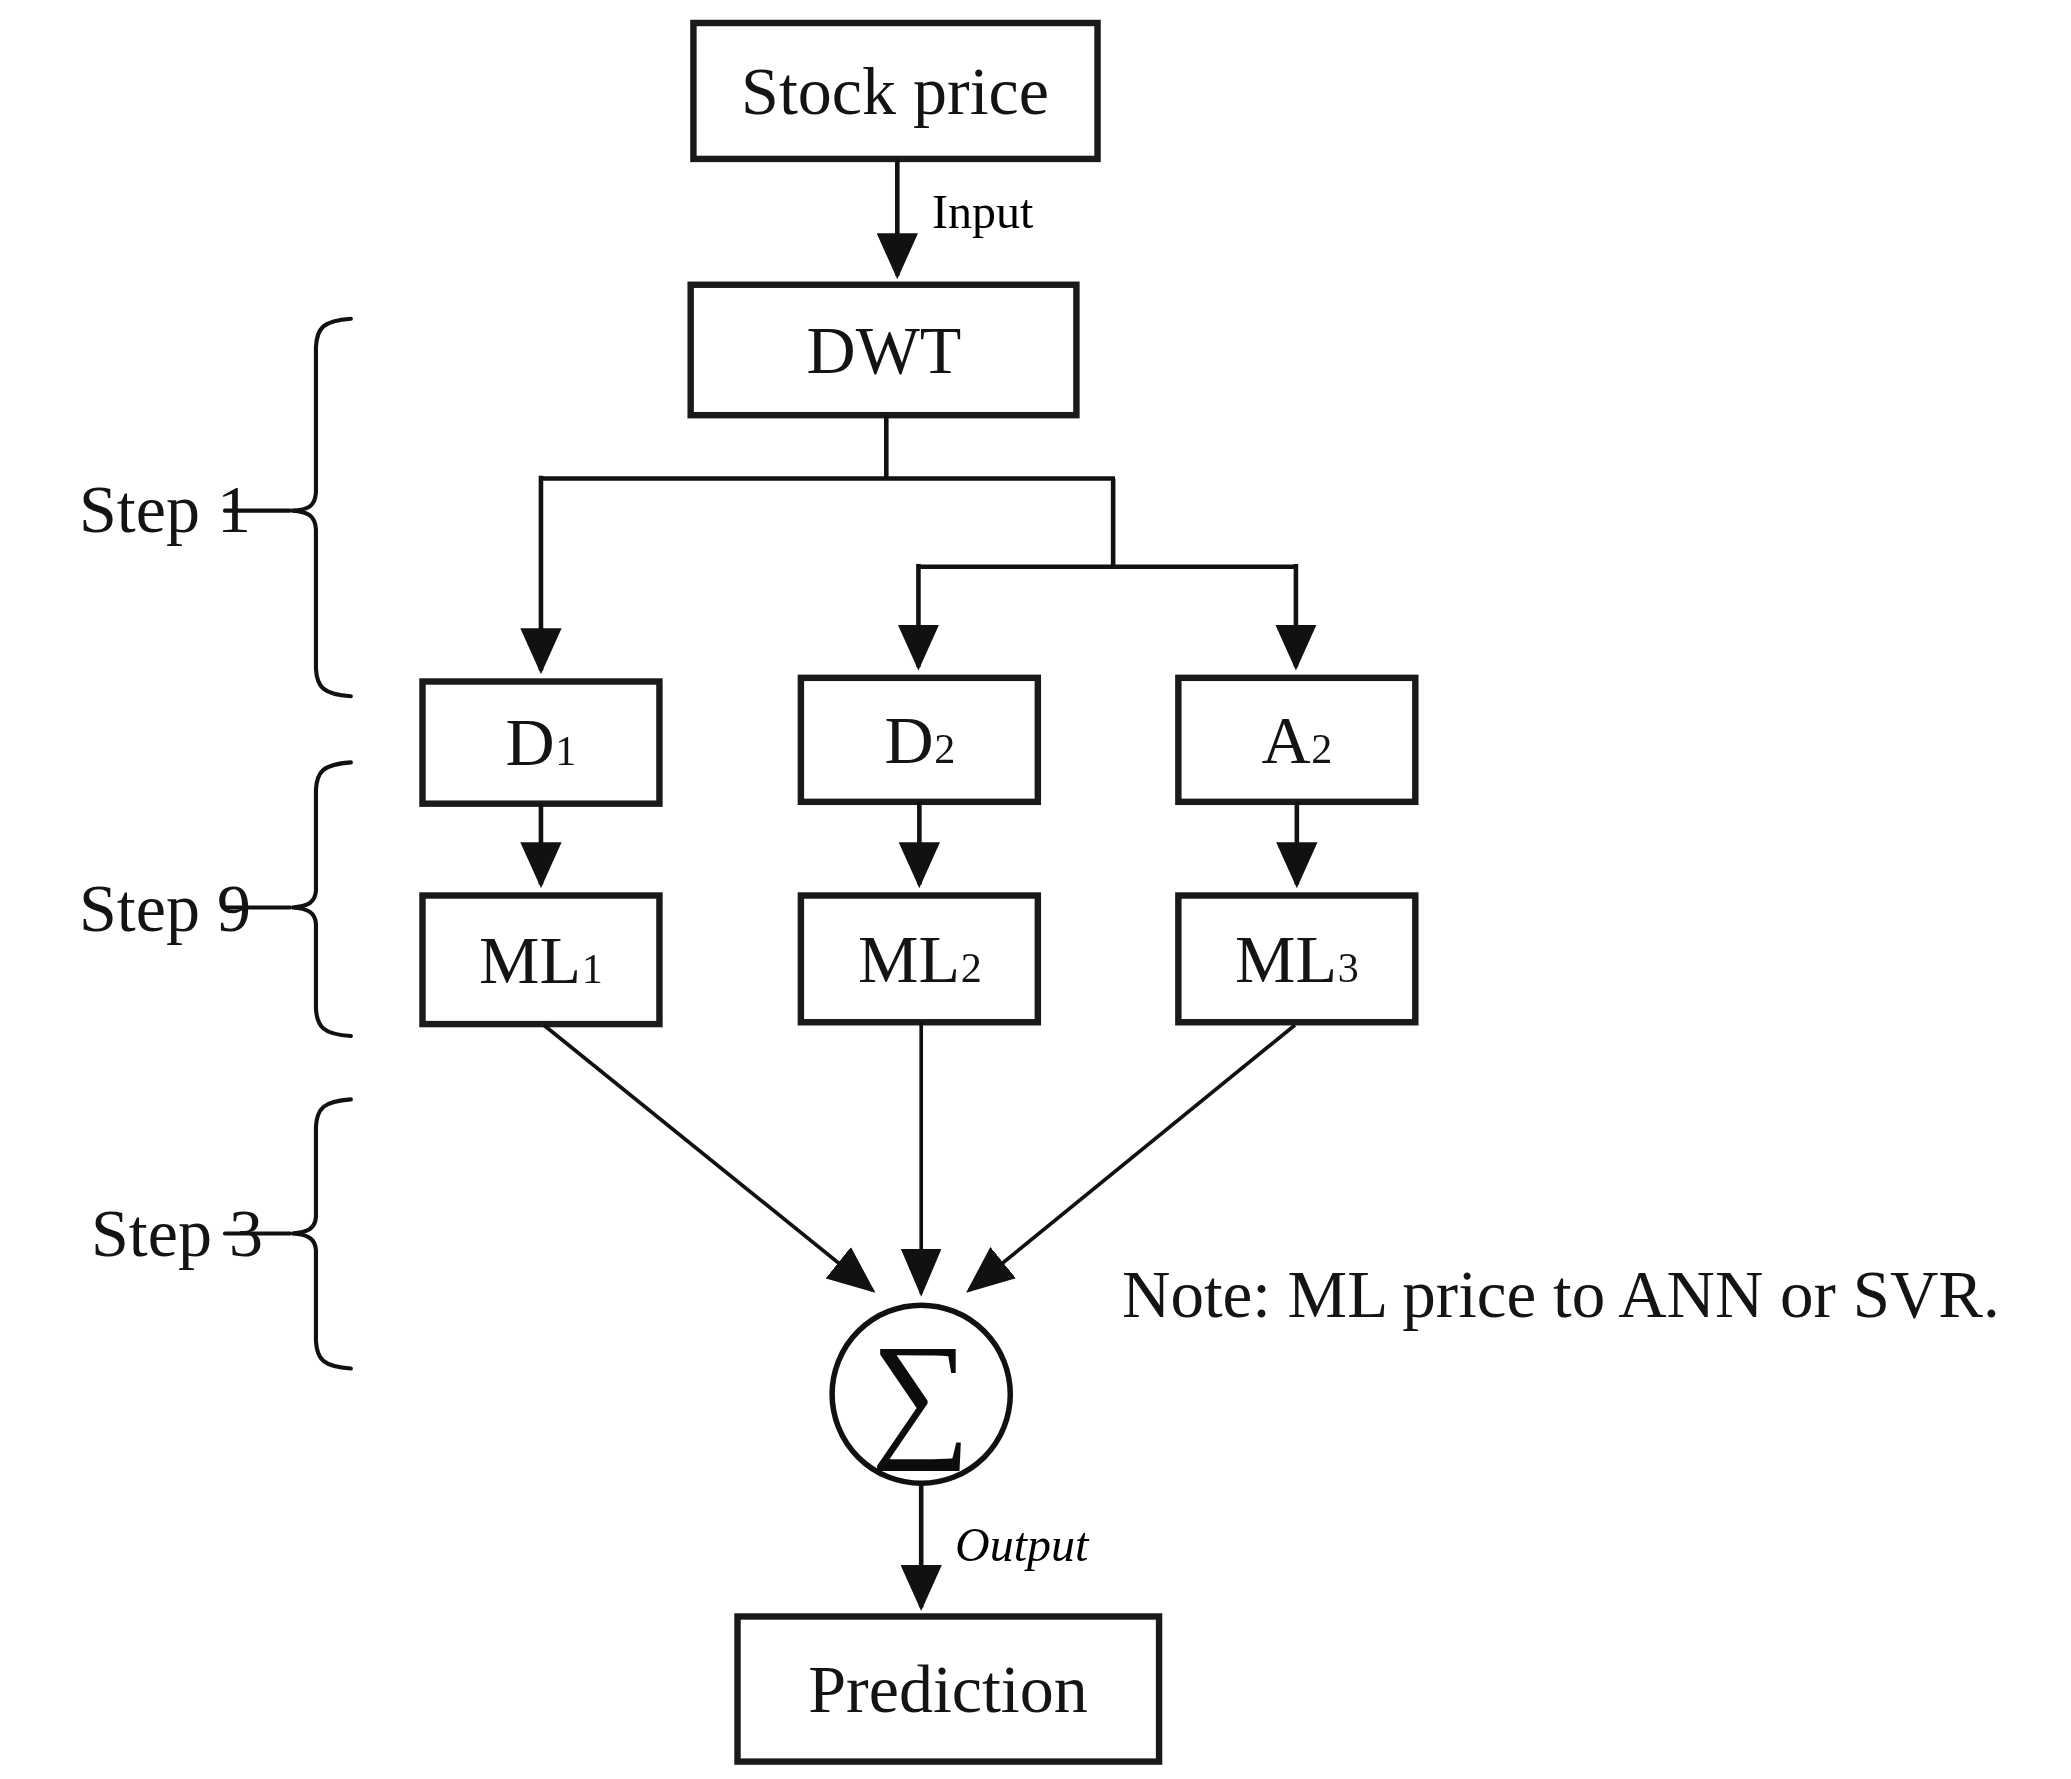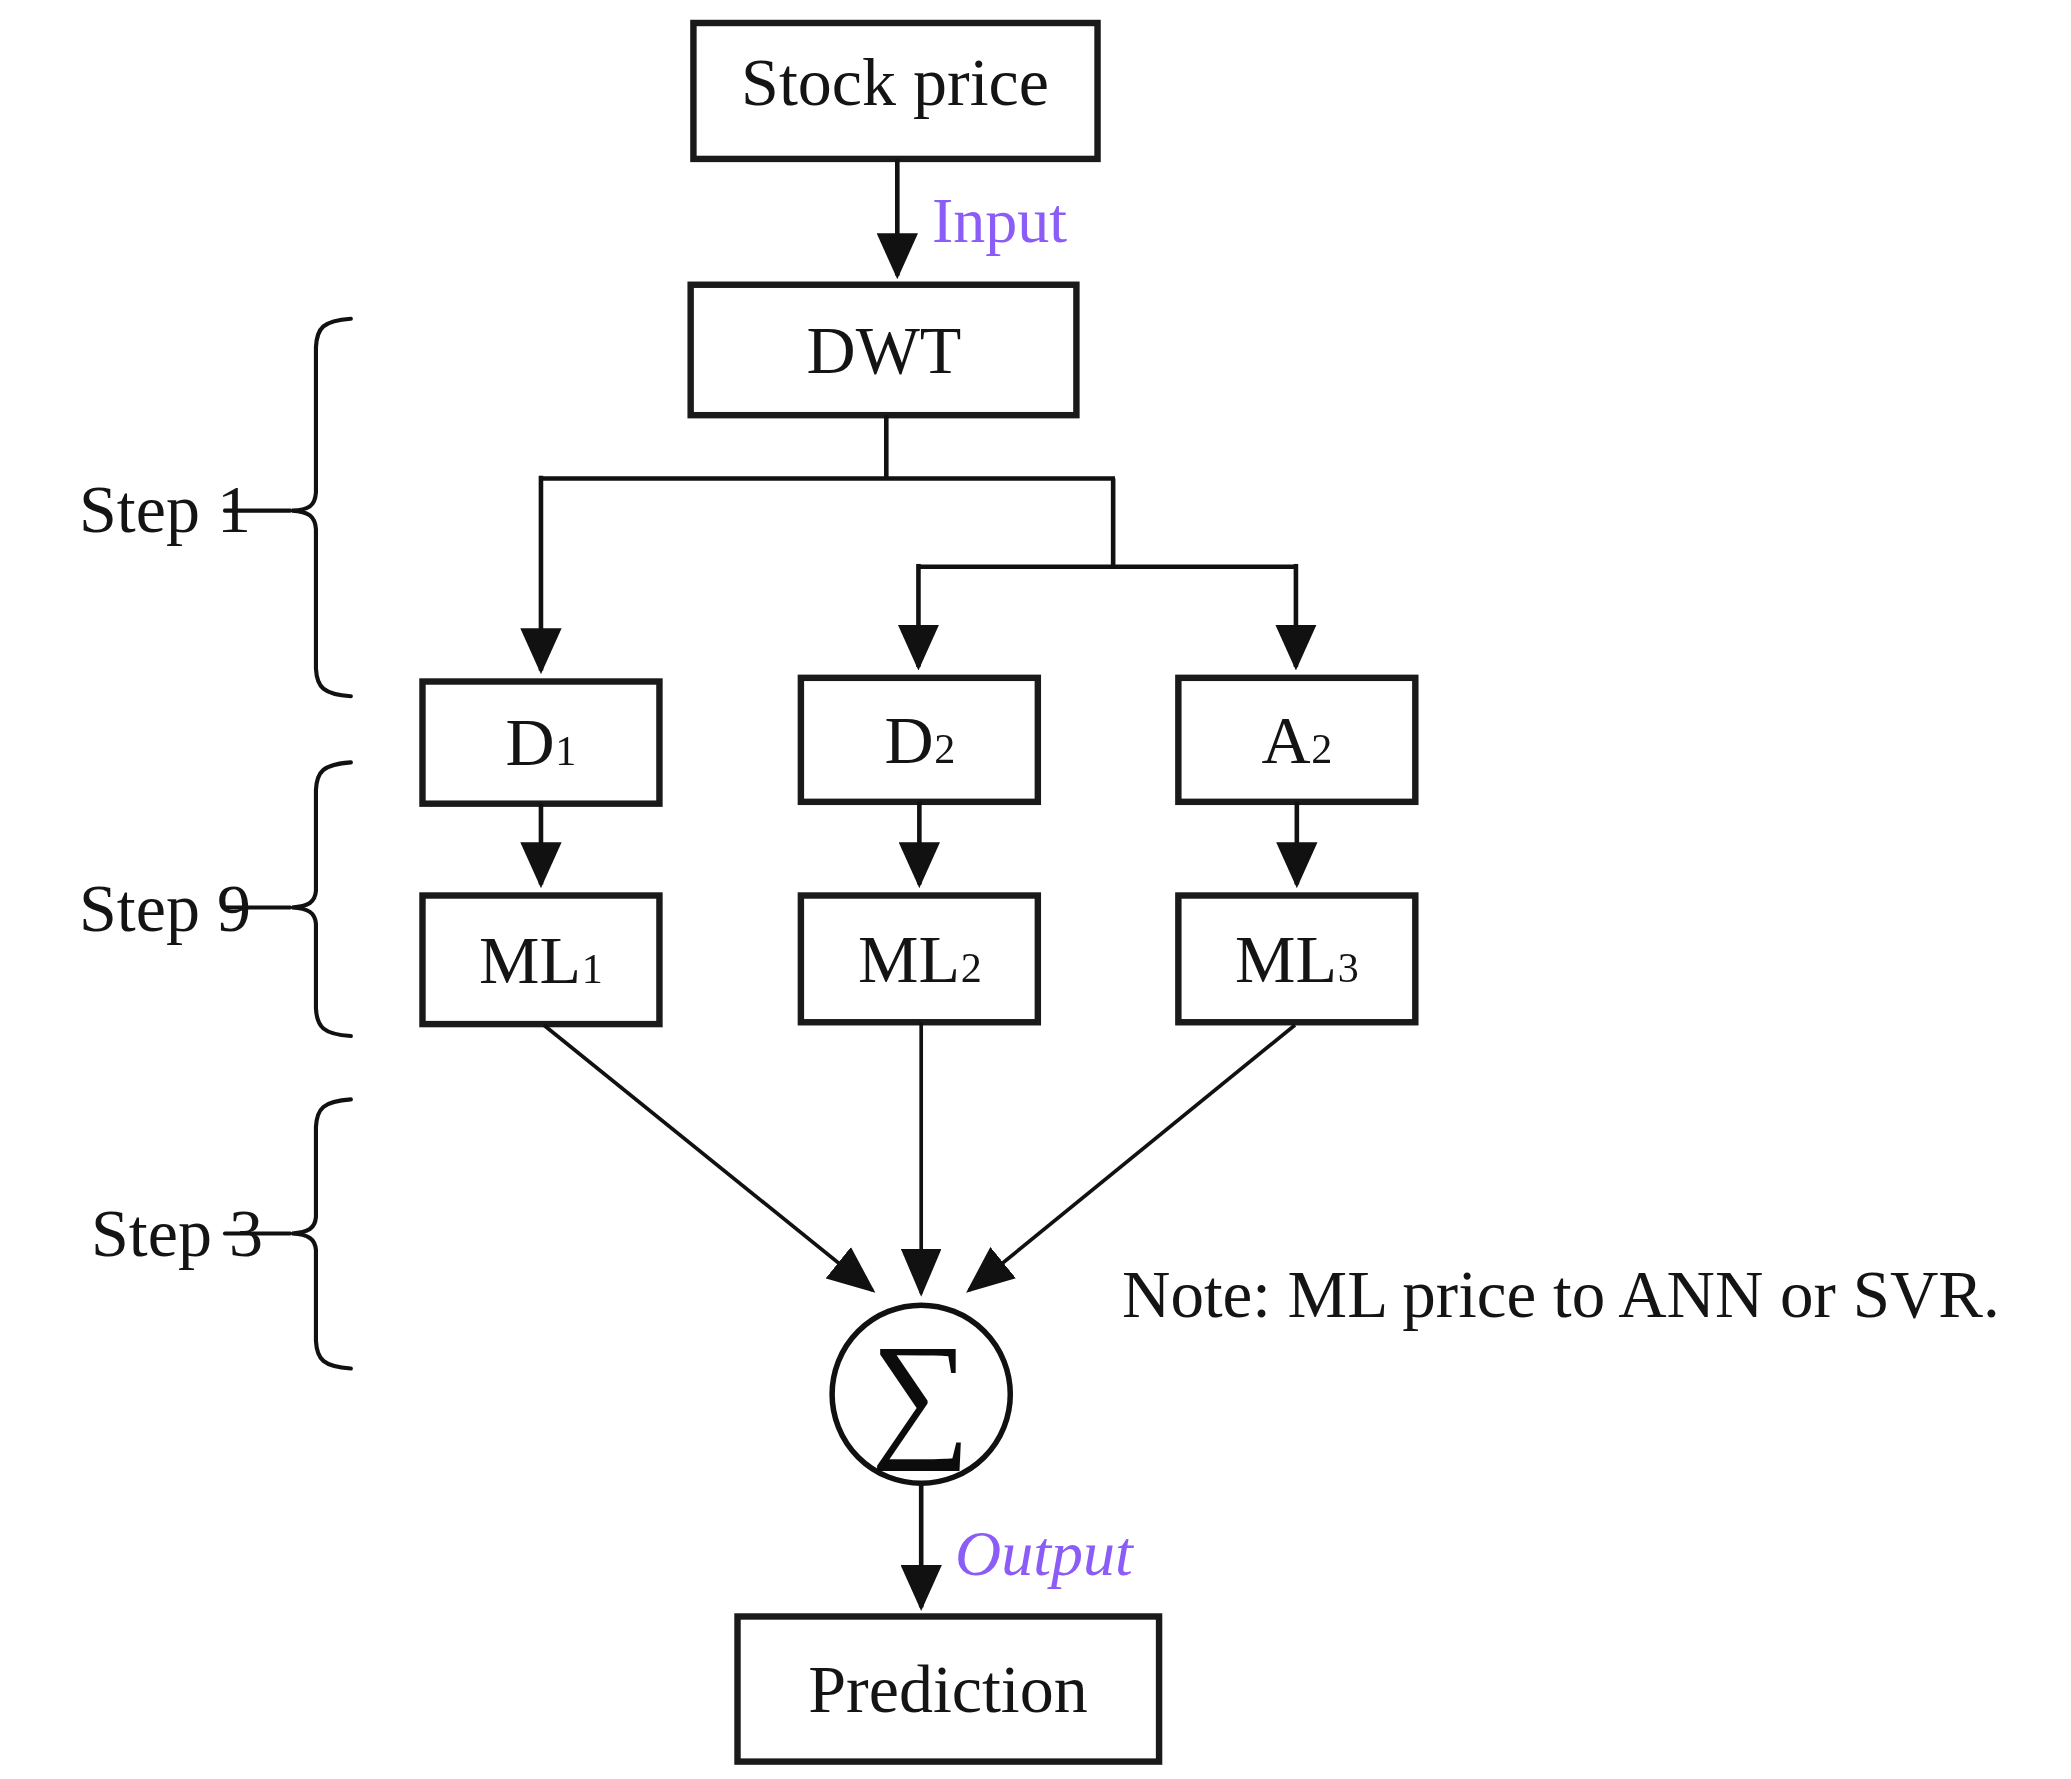--- a/index.html
+++ b/index.html
@@ -8,21 +8,21 @@
   #stage svg{position:absolute;left:0;top:0;width:2072px;height:1780px;}
   .node-label{
     position:absolute;
     display:flex;align-items:center;justify-content:center;
     color:#141414;
     white-space:nowrap;
     pointer-events:none;
   }
   .box-text{font-size:68px;line-height:1;}
   .sub{font-size:0.62em;vertical-align:sub;position:relative;top:0.22em;left:0.02em;}
-  .edge-label{position:absolute;font-size:64px;color:#8b5cf6;white-space:nowrap;}
+  .edge-label{position:absolute;font-size:48px;color:#000000;white-space:nowrap;}
   .step-label{position:absolute;font-size:68px;color:#141414;white-space:nowrap;margin-left:31px;}
   .note-label{position:absolute;font-size:67px;color:#141414;white-space:nowrap;}
   .sigma{font-size:140px;line-height:1;color:#0c0c0c;}
 </style>
 </head>
 <body>
 
 <div id="stage">
 
   <svg viewBox="0 0 2256 1938" xmlns="http://www.w3.org/2000/svg">
@@ -80,21 +80,21 @@
     <g fill="none" stroke="#111111" stroke-width="4.5" stroke-linecap="round">
       <path d="M 382 830 C 352 832 345 840 344 860 L 344 970 C 343 982 336 987 318 988 C 336 989 343 994 344 1006 L 344 1098 C 345 1118 352 1126 382 1128"></path>
       <line x1="245" y1="988" x2="316" y2="988"></line>
     </g>
     <g fill="none" stroke="#111111" stroke-width="4.5" stroke-linecap="round">
       <path d="M 382 1197 C 352 1199 345 1207 344 1227 L 344 1325 C 343 1337 336 1342 318 1343 C 336 1344 343 1349 344 1361 L 344 1460 C 345 1480 352 1488 382 1490"></path>
       <line x1="245" y1="1343" x2="316" y2="1343"></line>
     </g>
   </svg>
 
-  <div class="node-label box-text" style="left:693px;top:14px;width:404px;height:136px;">Stock price</div>
+  <div class="node-label box-text" style="left:693px;top:23px;width:404px;height:136px;">Stock price</div>
 
   <div class="node-label box-text" style="left:691px;top:285px;width:386px;height:130px;">DWT</div>
 
   <div class="node-label box-text" style="left:422px;top:681px;width:237px;height:122px;">
     <span>D</span>
       <span class="sub">1</span>
   </div>
 
   <div class="node-label box-text" style="left:801px;top:678px;width:237px;height:124px;">
     <span>D</span>

